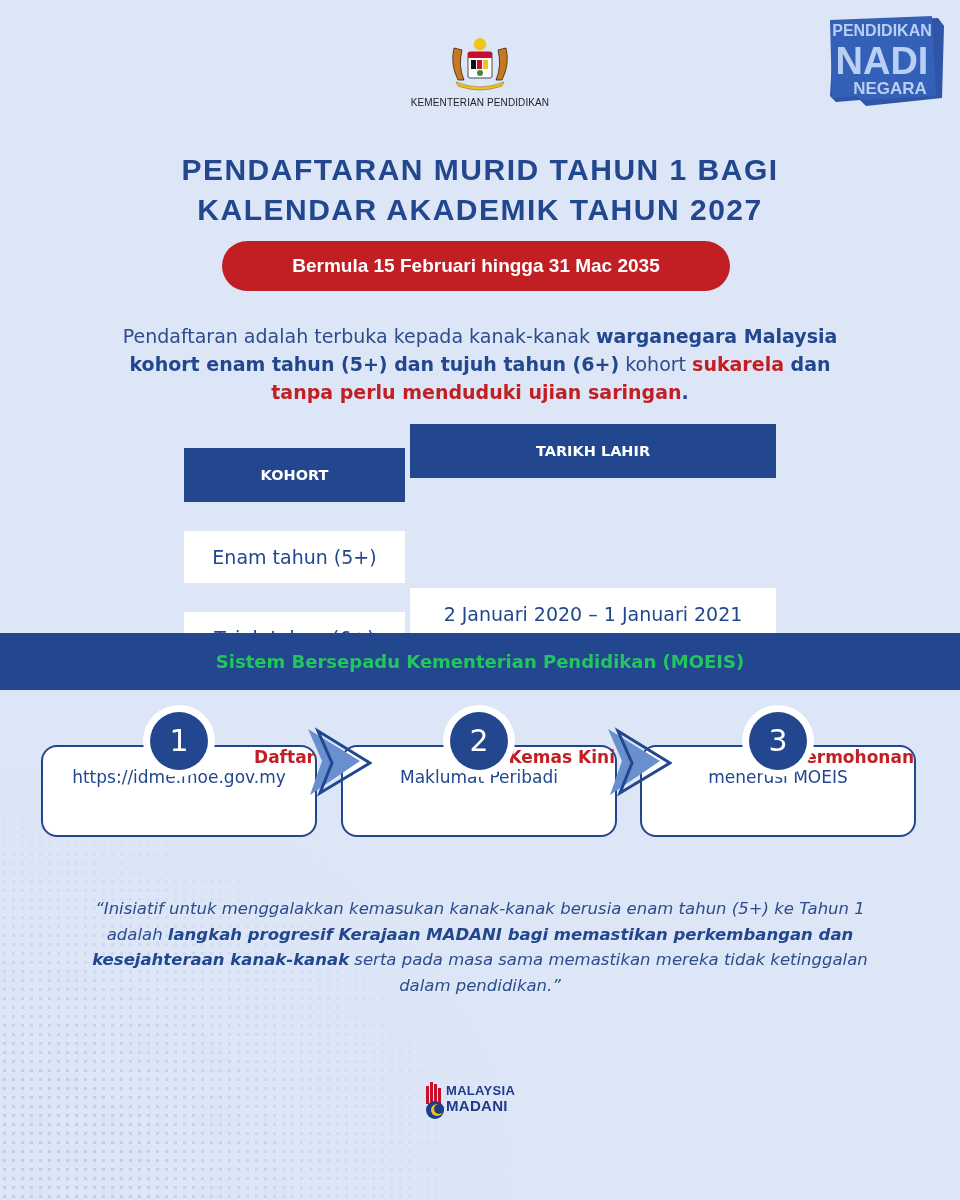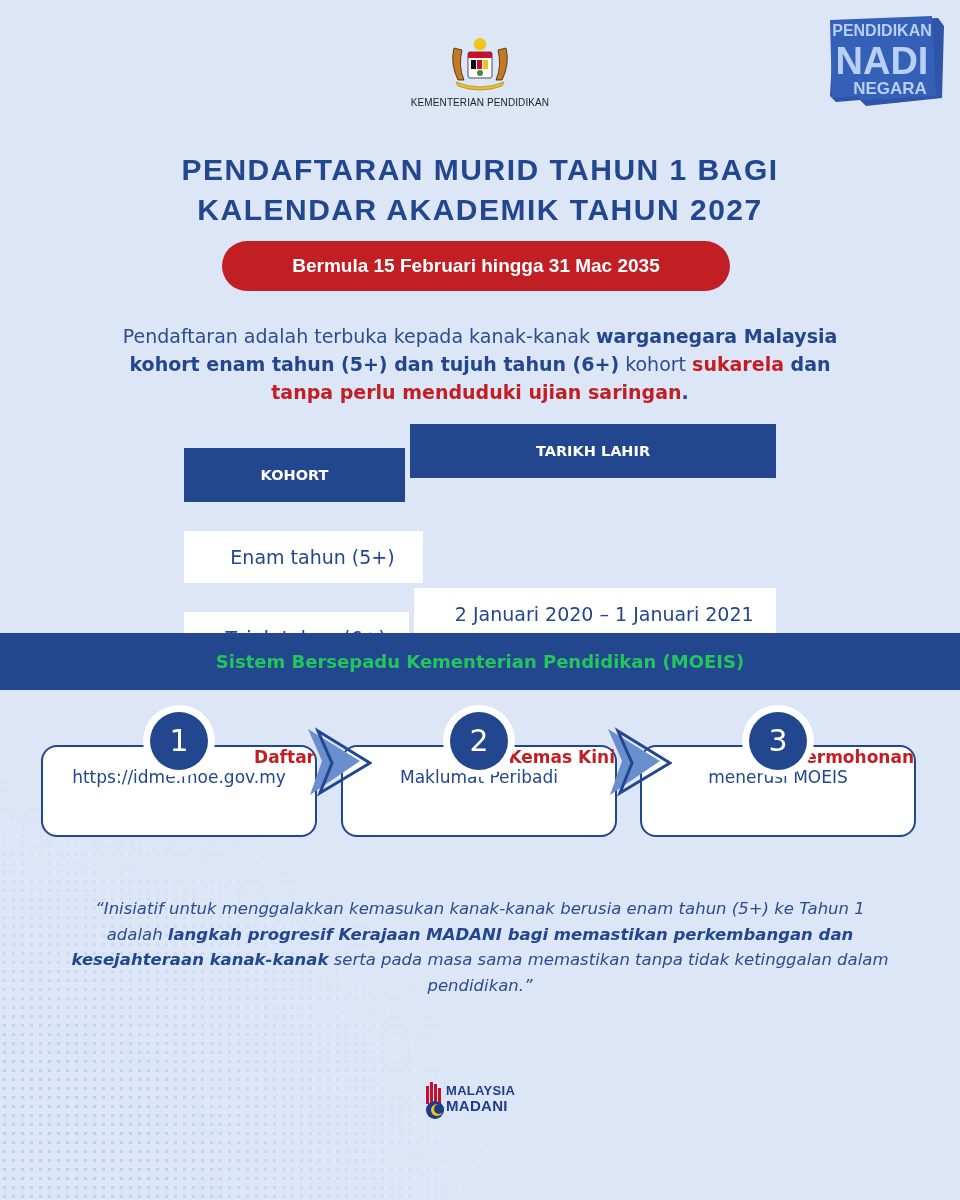--- a/index.html
+++ b/index.html
@@ -34,21 +34,21 @@
     font-size:19px; line-height:28px; color:#2b4d8e; }
   .intro b { font-weight:700; color:#22478e; }
   .intro .red { color:#c21f24; font-weight:700; }
 
   
   .tbl { position:absolute; left:184px; top:424px; width:592px; }
   .row { display:flex; gap:5px; margin-bottom:5px; }
   .c1 { width:221px;margin-top:24px; } .c2 { width:366px; }
   .hcell { background:#22478e; color:#fff; height:54px; line-height:54px; text-align:center;
     font-size:14.5px; font-weight:700; }
-  .dcell { background:#fff; color:#22478e; height:52px; line-height:52px; text-align:center; font-size:19px;padding-left:18px; }
+  .dcell { background:#fff; color:#22478e; height:52px; line-height:52px; text-align:center; font-size:19px; }
 
   
   .banner { position:absolute; left:0; top:633px; width:960px; height:57px; background:#22478e;
     color:#22c55e; text-align:center; font-size:18px; font-weight:700; line-height:57px; }
 
   
   .step { position:absolute; top:745px; width:276px; height:92px; background:#fff;
     border:2px solid #22478e; border-radius:16px; box-sizing:border-box; text-align:center; }
   .step .t1 { color:#c21f24; font-weight:700; font-size:17px; line-height:20px;text-align:right; }
   .step .t2 { color:#22478e; font-size:17px; line-height:21px; }
@@ -146,21 +146,21 @@
 <svg class="arrow" style="left:306px;" viewBox="0 0 66 70">
   <polygon points="2,2 54,34 4,68 16,34" fill="#6a8fcf"></polygon>
   <polygon points="12,4 64,36 14,66 26,36" fill="none" stroke="#22478e" stroke-width="3" stroke-linejoin="miter"></polygon>
 </svg>
 <svg class="arrow" style="left:606px;" viewBox="0 0 66 70">
   <polygon points="2,2 54,34 4,68 16,34" fill="#6a8fcf"></polygon>
   <polygon points="12,4 64,36 14,66 26,36" fill="none" stroke="#22478e" stroke-width="3" stroke-linejoin="miter"></polygon>
 </svg>
 
 <div class="quote">
-  <span>“Inisiatif untuk menggalakkan kemasukan kanak-kanak berusia enam tahun (5+) ke Tahun 1 adalah </span><b>langkah progresif Kerajaan MADANI bagi memastikan perkembangan dan kesejahteraan kanak-kanak</b><span> serta pada masa sama memastikan tanpa tidak ketinggalan dalam pendidikan.”</span>
+  <span>“Inisiatif untuk menggalakkan kemasukan kanak-kanak berusia enam tahun (5+) ke Tahun 1 adalah </span><b>langkah progresif Kerajaan MADANI bagi memastikan perkembangan dan kesejahteraan kanak-kanak</b><span> serta pada masa sama memastikan mereka tidak ketinggalan dalam pendidikan.”</span>
 </div>
 
 <svg class="madani" viewBox="0 0 24 40" style="width:24px;">
   <rect x="2" y="6" width="3" height="18" fill="#c8102e"></rect>
   <rect x="6" y="2" width="3" height="22" fill="#c8102e"></rect>
   <rect x="10" y="4" width="3" height="20" fill="#c8102e"></rect>
   <rect x="14" y="8" width="3" height="16" fill="#c8102e"></rect>
   <circle cx="11" cy="30" r="9" fill="#1f3c8a"></circle>
   <circle cx="13" cy="30" r="6" fill="#f2c418"></circle>
   <circle cx="15" cy="29" r="5" fill="#1f3c8a"></circle>

